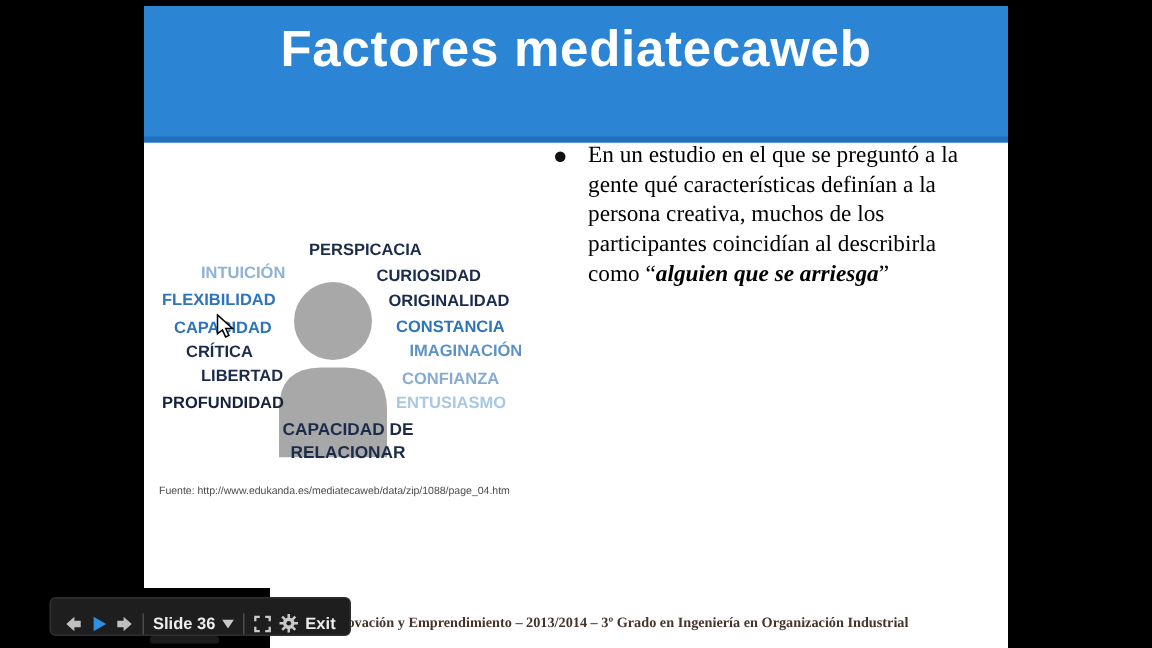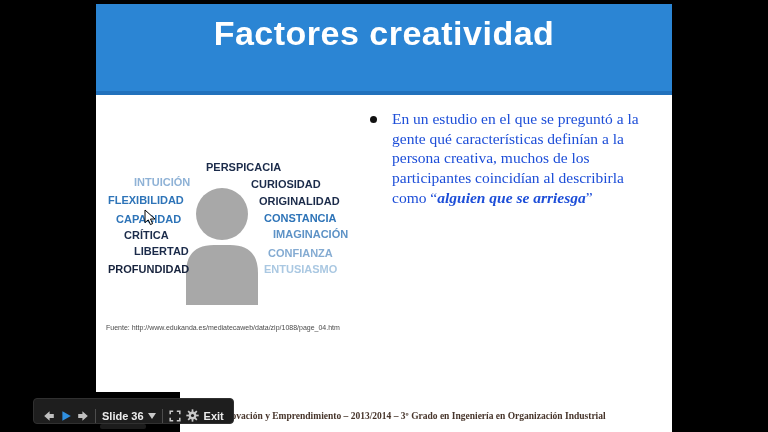--- a/index.html
+++ b/index.html
@@ -19,22 +19,22 @@
   .w4{left:12px;top:190px}  .w5{left:163px;top:191px} .w6{left:20px;top:209px}
   .w7{left:168px;top:208px} .w8{left:28px;top:225px}  .w9{left:177px;top:224px}
   .w10{left:38px;top:241px} .w11{left:172px;top:243px}.w12{left:12px;top:259px}
   .w13{left:168px;top:259px}
   .w14{left:84px;top:276px;width:104px;white-space:normal;text-align:center;line-height:1.3;font-size:11.5px;}
   .person{position:absolute;left:88px;top:183px;}
   .cursor{position:absolute;left:48px;top:205px;}
   .fuente{position:absolute;left:10px;top:320px;font:400 7px "Liberation Sans",sans-serif;color:#4a4a4a;}
 
   
-  .bullets{position:absolute;left:268px;top:105px;width:300px;
-           font:400 15.5px "Liberation Serif",serif;color:#1d4ed8;line-height:1.27;}
+  .bullets{position:absolute;left:268px;top:90px;width:300px;
+           font:400 15.5px "Liberation Serif",serif;color:#000000;line-height:1.27;}
   .bullet{position:relative;padding-left:28px;margin-bottom:3px;width:258px;}
   .dot{position:absolute;left:6px;top:7px;width:7px;height:7px;border-radius:50%;background:#111;}
   .bi{font-weight:700;font-style:italic;}
   .it{font-style:italic;}
 
   
   .footer{position:absolute;left:0;right:0;top:407px;text-align:center;padding-left:55px;
           font:700 9.5px "Liberation Serif",serif;color:#46342a;}
 
   
@@ -48,41 +48,42 @@
   .smudge{position:absolute;left:100px;top:424px;width:46px;height:5px;background:#1c1c1c;border-radius:2px;}
 </style>
 </head>
 <body>
 
 <div class="stage">
 
   <div class="slide">
 
     <div class="hdr">
-      <div class="title">Factores creatividad</div>
+      <div class="title">Factores mediatecaweb</div>
     </div>
 
     <svg class="person" width="76" height="118" viewBox="0 0 76 118">
       <circle cx="38" cy="27" r="26" fill="#a8a8a8"></circle>
       <path d="M2 118 V86 Q2 58 30 58 H46 Q74 58 74 86 V118 Z" fill="#a8a8a8"></path>
     </svg>
 
     <span class="cw w1" style="color: rgb(27, 43, 74); padding-left: 16px;">PERSPICACIA</span>
     <span class="cw w2" style="color: rgb(143, 178, 214);">INTUICIÓN</span>
     <span class="cw w3" style="color: rgb(27, 43, 74);">CURIOSIDAD</span>
     <span class="cw w4" style="color: rgb(46, 116, 184);">FLEXIBILIDAD</span>
     <span class="cw w5" style="color: rgb(27, 43, 74);">ORIGINALIDAD</span>
     <span class="cw w6" style="color: rgb(46, 116, 184);">CAPACIDAD</span>
     <span class="cw w7" style="color: rgb(46, 116, 184);">CONSTANCIA</span>
     <span class="cw w8" style="color: rgb(27, 43, 74);">CRÍTICA</span>
     <span class="cw w9" style="color: rgb(93, 146, 198);">IMAGINACIÓN</span>
     <span class="cw w10" style="color: rgb(27, 43, 74);">LIBERTAD</span>
     <span class="cw w11" style="color: rgb(132, 171, 210);">CONFIANZA</span>
     <span class="cw w12" style="color: rgb(23, 35, 61);">PROFUNDIDAD</span>
     <span class="cw w13" style="color: rgb(170, 200, 226);">ENTUSIASMO</span>
+    <span class="cw w14" style="color: rgb(27, 43, 74);">CAPACIDAD DE RELACIONAR</span>
 
     <svg class="cursor" width="12" height="17" viewBox="0 0 12 17">
       <path d="M1 1 L1 13.5 L4.3 10.9 L6.4 15.6 L8.6 14.6 L6.5 10 L11 10 Z" fill="#ffffff" stroke="#000000" stroke-width="1"></path>
     </svg>
 
     <div class="fuente">Fuente: http://www.edukanda.es/mediatecaweb/data/zip/1088/page_04.htm</div>
 
     <div class="bullets">
       <div class="bullet">
         <span class="dot"></span>

